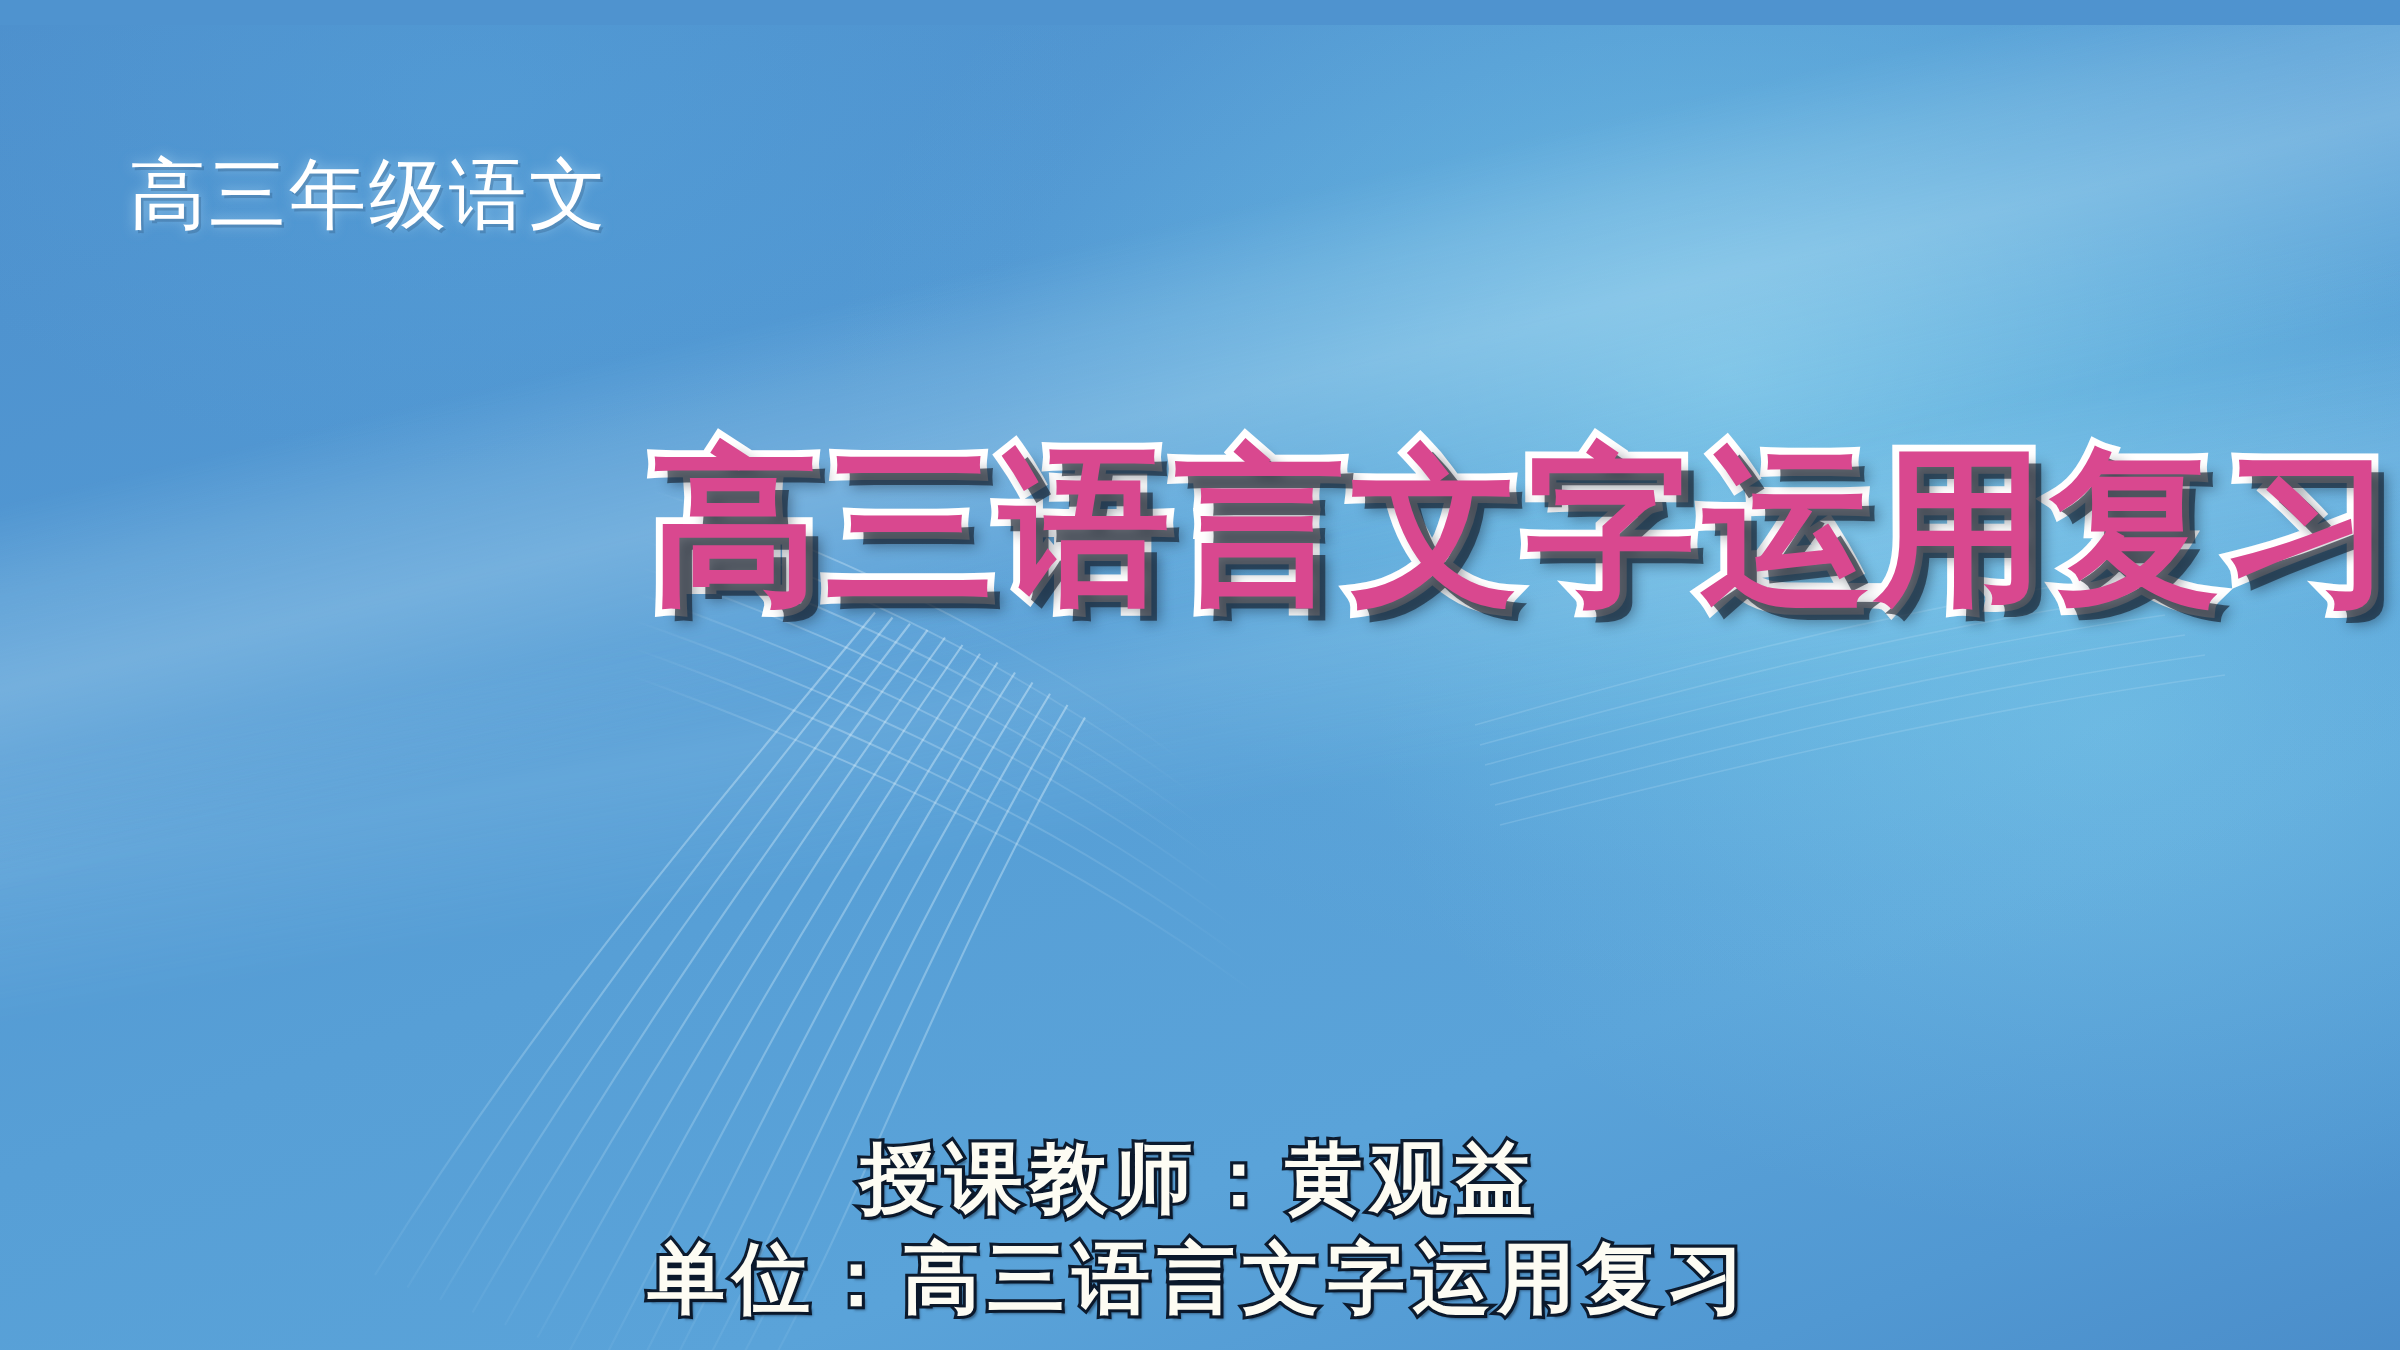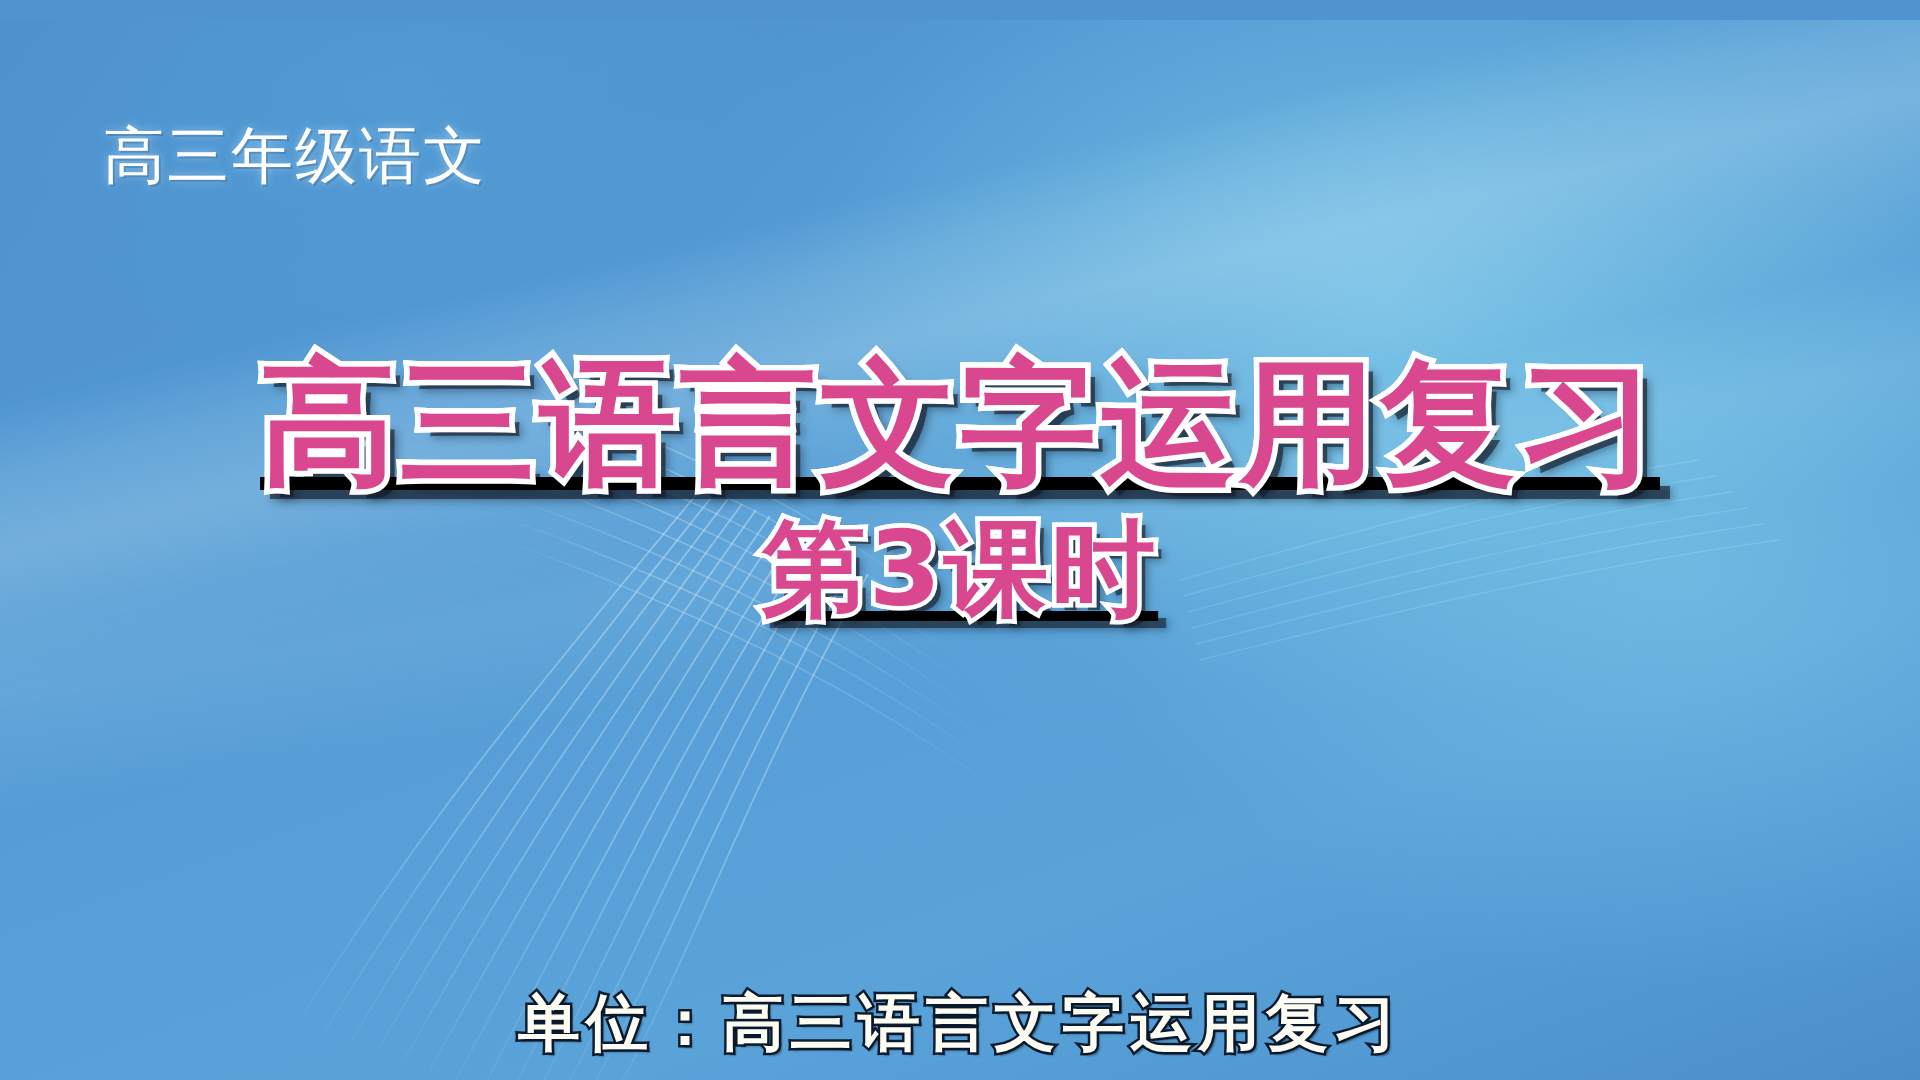--- a/index.html
+++ b/index.html
@@ -71,22 +71,21 @@
     color:#ffffff;
     text-shadow:
        2px 2px 0 rgba(40,80,120,0.30),
        0 0 10px rgba(210,240,255,0.55);
     white-space:nowrap;
   }
 
   .title-block {
     position:absolute;
     left:0; right:0; top:335px;
-    text-align:center;
-    text-decoration:underline;
+    text-align:right;
   }
 
   .main-title {
     display:block;
     font-family:"DejaVu Sans", "Liberation Sans", sans-serif;
     font-weight:bold;
     font-size:136px;
     line-height:1.0;
     letter-spacing:4px;
     color:#d9488f;
@@ -192,20 +191,20 @@
       <path d="M1192,608 C1344,568 1536,518 1748,488"></path>
       <path d="M1196,624 C1352,584 1548,534 1764,504"></path>
       <path d="M1200,640 C1360,600 1560,550 1780,520"></path>
     </g>
   </svg>
 
   <div class="eyebrow">高三年级语文</div>
 
   <div class="title-block">
     <span class="main-title">高三语言文字运用复习</span>
-    <span class="sub-title">第3课时</span>
   </div>
 
   <div class="credits">
+    <span class="credit-line">授课教师：黄观益</span>
     <span class="credit-line">单位：高三语言文字运用复习</span>
   </div>
 
 </div>
 
 </body></html>

